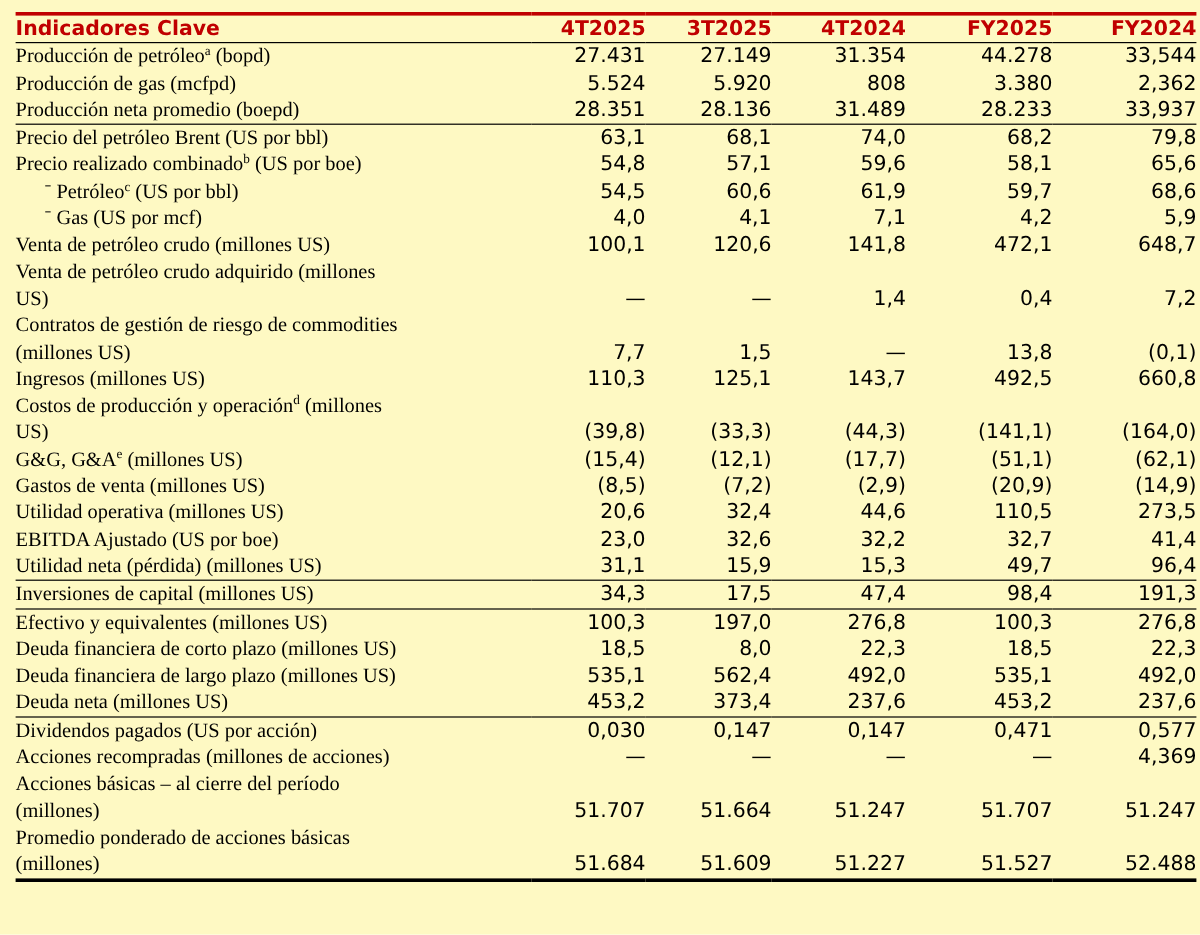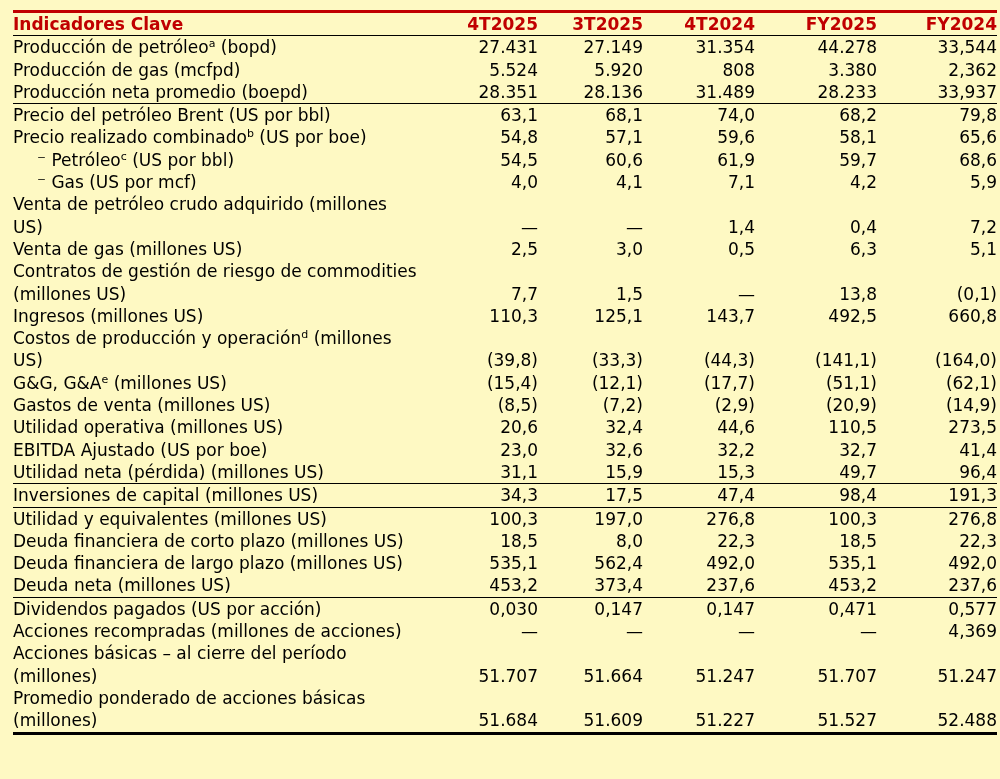--- a/index.html
+++ b/index.html
@@ -37,21 +37,21 @@
     text-align: left;
     font-weight: bold;
     color: #C00000;
   }
   th.col-head {
     text-align: right;
     font-weight: bold;
     color: #C00000;
     margin-top: 33px;
   }
-  td.label { text-align: left; }
+  td.label { text-align: left; font-family: Liberation Serif, serif; }
   td.label.indent { padding-left: 24px; }
   td.num { text-align: right; }
   tr.rule { border-bottom: 1.5px solid #000000; }
   sup {
     font-size: 11px;
     line-height: 0;
     vertical-align: baseline;
     position: relative;
     top: -6px;
   }
@@ -130,34 +130,34 @@
         </tr>
         <tr>
           <td class="label indent"><span>⁻ Gas (US por mcf)</span></td>
           <td class="num">4,0</td>
           <td class="num">4,1</td>
           <td class="num">7,1</td>
           <td class="num">4,2</td>
           <td class="num">5,9</td>
         </tr>
         <tr>
+          <td class="label"><span>Venta de petróleo crudo (millones US)</span></td>
+          <td class="num">100,1</td>
+          <td class="num">120,6</td>
+          <td class="num">141,8</td>
+          <td class="num">472,1</td>
+          <td class="num">648,7</td>
+        </tr>
+        <tr>
           <td class="label"><span>Venta de petróleo crudo adquirido (millones</span><br><span>US)</span></td>
           <td class="num">—</td>
           <td class="num">—</td>
           <td class="num">1,4</td>
           <td class="num">0,4</td>
           <td class="num">7,2</td>
-        </tr>
-        <tr>
-          <td class="label"><span>Venta de gas (millones US)</span></td>
-          <td class="num">2,5</td>
-          <td class="num">3,0</td>
-          <td class="num">0,5</td>
-          <td class="num">6,3</td>
-          <td class="num">5,1</td>
         </tr>
         <tr>
           <td class="label"><span>Contratos de gestión de riesgo de commodities</span><br><span>(millones US)</span></td>
           <td class="num">7,7</td>
           <td class="num">1,5</td>
           <td class="num">—</td>
           <td class="num">13,8</td>
           <td class="num">(0,1)</td>
         </tr>
         <tr>
@@ -218,21 +218,21 @@
         </tr>
         <tr class="rule">
           <td class="label"><span>Inversiones de capital (millones US)</span></td>
           <td class="num">34,3</td>
           <td class="num">17,5</td>
           <td class="num">47,4</td>
           <td class="num">98,4</td>
           <td class="num">191,3</td>
         </tr>
         <tr>
-          <td class="label"><span>Utilidad y equivalentes (millones US)</span></td>
+          <td class="label"><span>Efectivo y equivalentes (millones US)</span></td>
           <td class="num">100,3</td>
           <td class="num">197,0</td>
           <td class="num">276,8</td>
           <td class="num">100,3</td>
           <td class="num">276,8</td>
         </tr>
         <tr>
           <td class="label"><span>Deuda financiera de corto plazo (millones US)</span></td>
           <td class="num">18,5</td>
           <td class="num">8,0</td>

